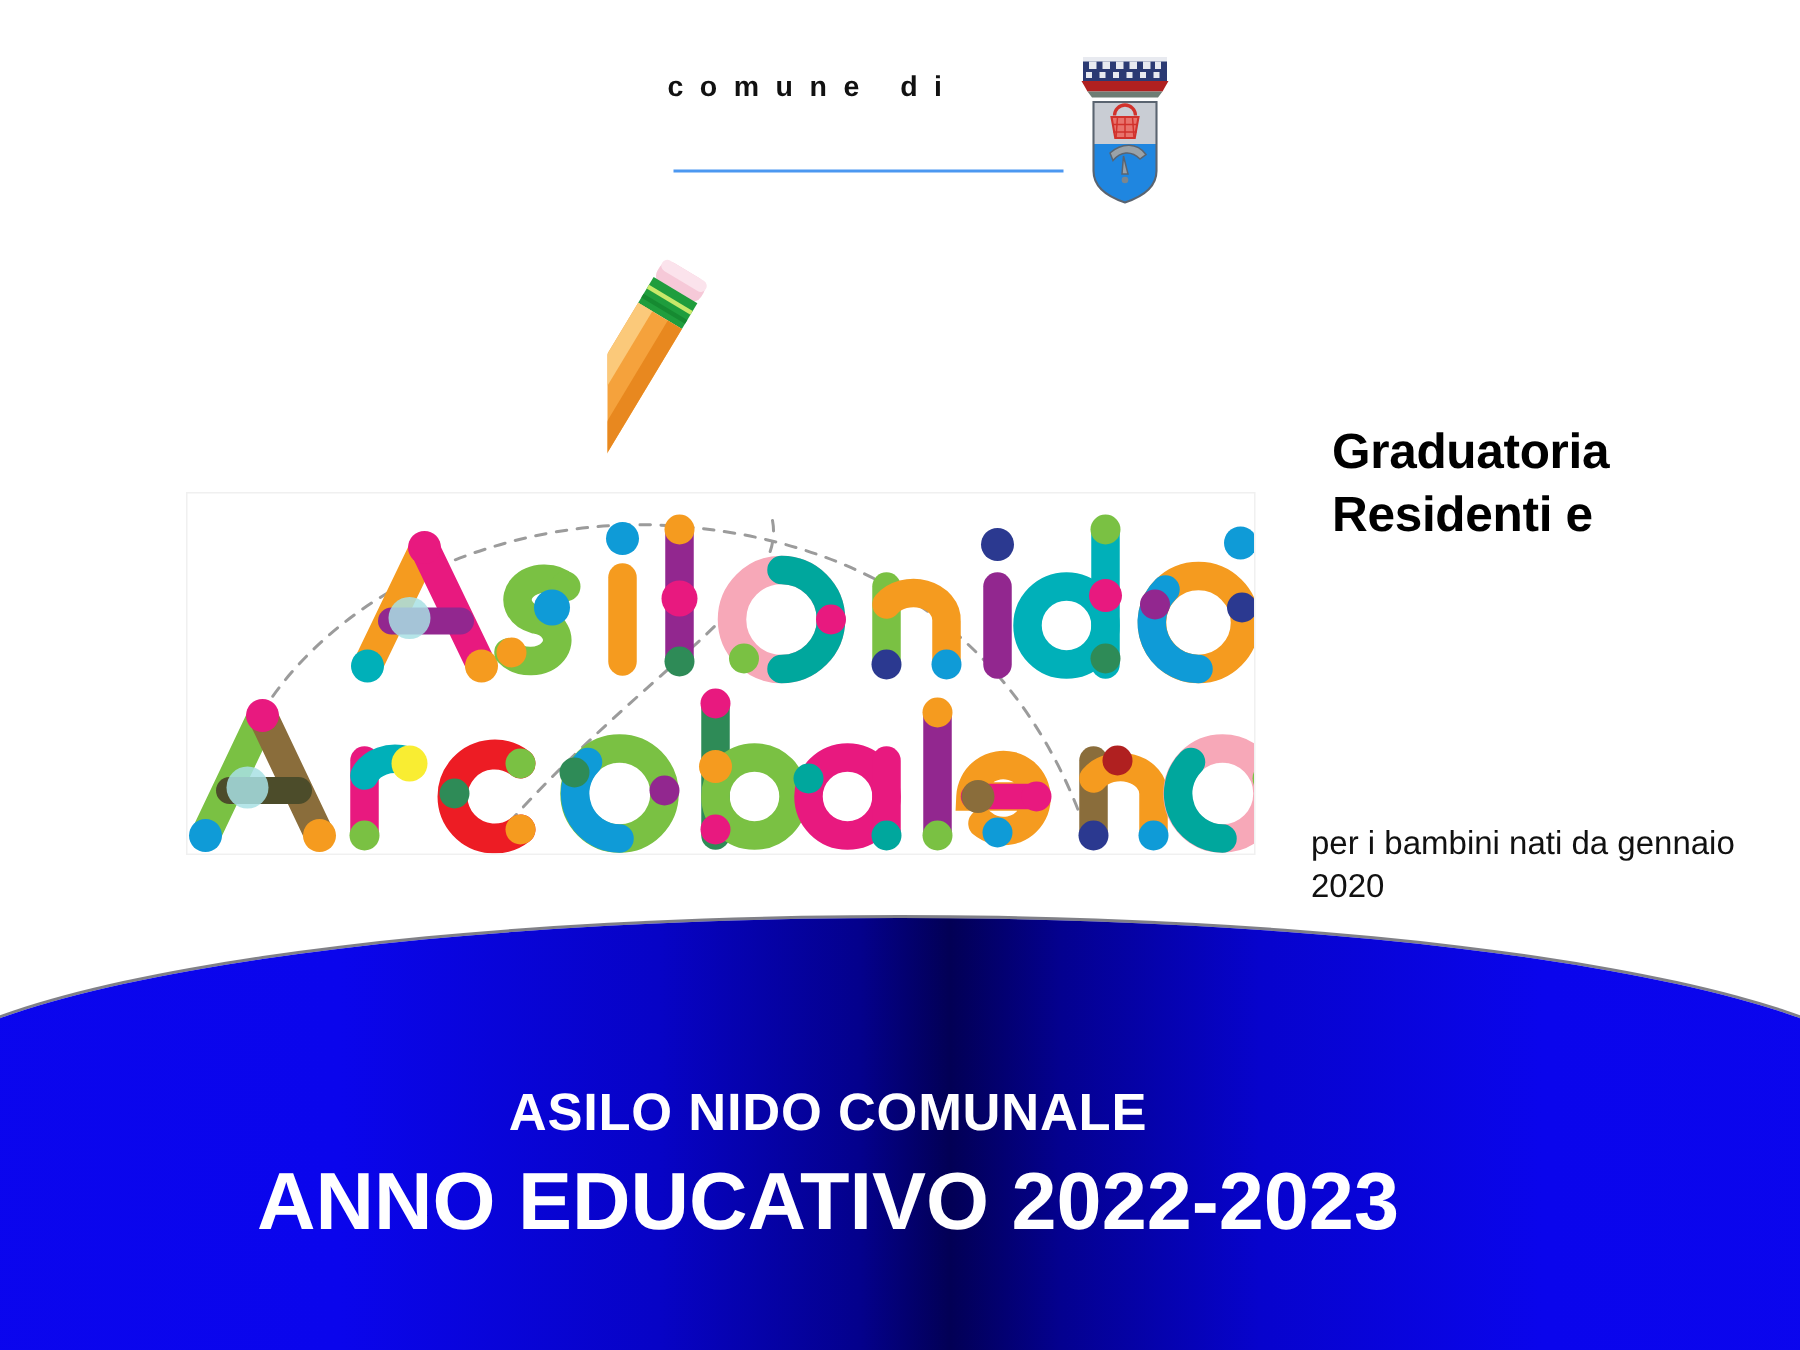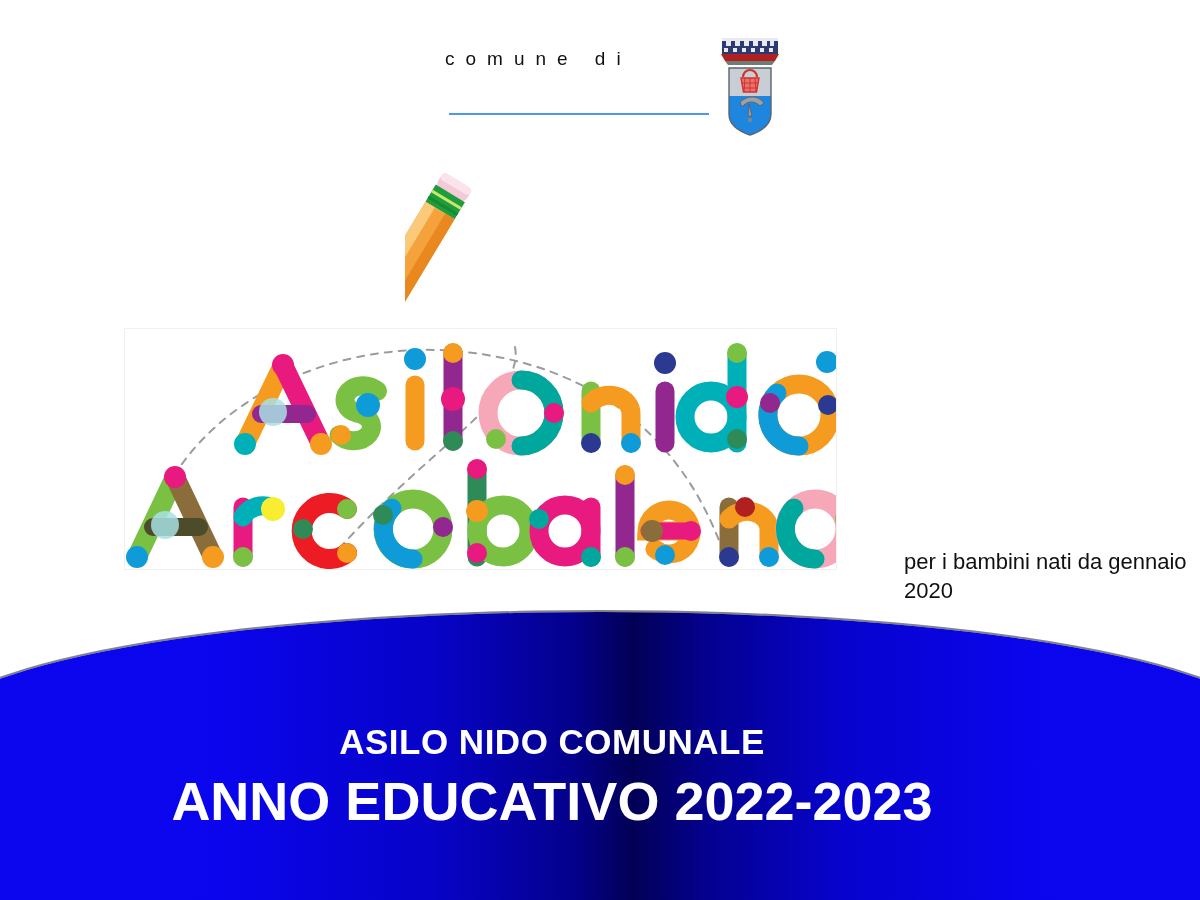--- a/index.html
+++ b/index.html
@@ -22,21 +22,21 @@
     left: 437px;
     top: 30px;
     width: 350px;
     height: 110px;
   }
   #comune-di-text {
     position: absolute;
     left: 8px;
     top: 18px;
     font-size: 19px;
-    font-weight: 400;
+    font-weight: 700;
     letter-spacing: 11px;
     color: #111111;
     font-family: "Liberation Sans", sans-serif;
     white-space: nowrap;
   }
   #senago-wordmark {
     position: absolute;
     left: 0px;
     top: 30px;
     font-size: 74px;
@@ -101,21 +101,21 @@
   .headline-line {
     font-size: 33px;
     font-weight: bold;
     color: #000000;
     line-height: 42px;
     letter-spacing: -.2px;
     white-space: nowrap;
   }
   #subtext-block {
     position: absolute;
-    left: 904px;
+    left: 874px;
     top: 547px;
     width: 292px;
     font-size: 22px;
     line-height: 29px;
     color: #111111;
   }
 
   
   #bottom-banner {
     position: absolute;
@@ -349,20 +349,22 @@
       <circle cx="644" cy="228" r="10" fill="#0f9bd7"></circle>
       <circle cx="620" cy="178" r="10" fill="#b02020"></circle>
 
       <circle cx="690" cy="200" r="30" class="st" stroke="#f7a8b8" stroke-width="19"></circle>
       <path d="M690 230 a30 30 0 0 1 -21 -51" class="st" stroke="#00a79d" stroke-width="19"></path>
       <circle cx="720" cy="190" r="10" fill="#7ac143"></circle>
     </svg>
   </div>
 
   <div id="headline-block">
+    <div class="headline-line">Graduatoria</div>
+    <div class="headline-line">Residenti e</div>
   </div>
 
   <div id="subtext-block">per i bambini nati da gennaio 2020</div>
 
   <div id="bottom-banner">
     <div id="banner-text-wrap">
       <div id="banner-line-1">ASILO NIDO COMUNALE</div>
       <div id="banner-line-2">ANNO EDUCATIVO 2022-2023</div>
     </div>
   </div>

